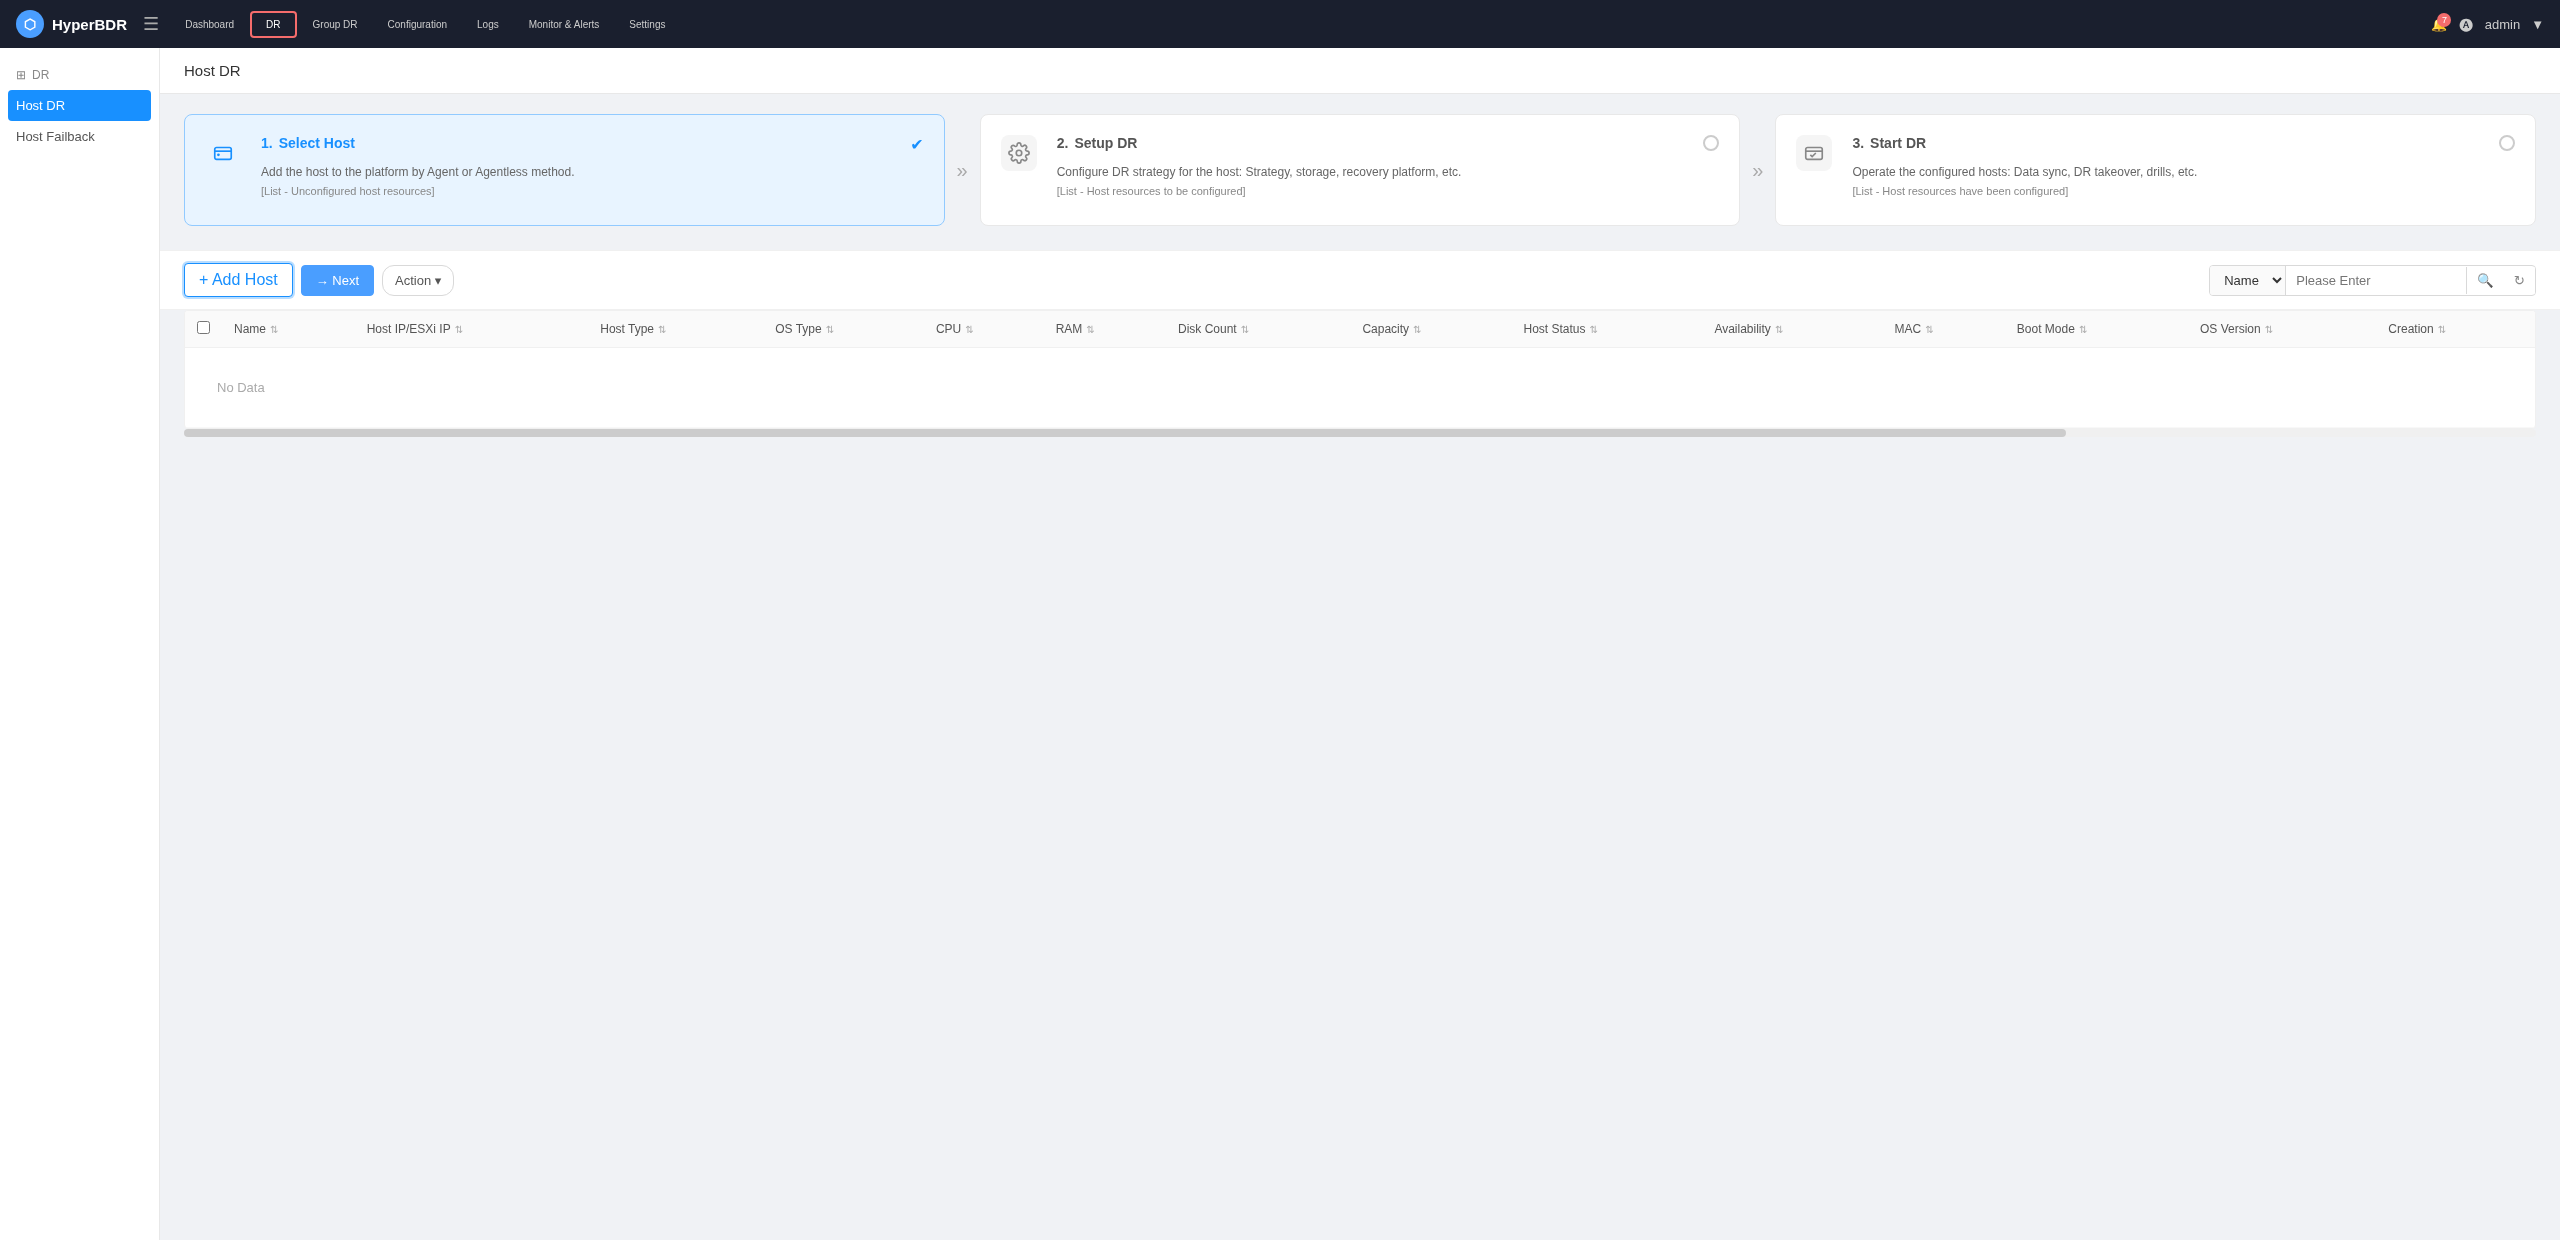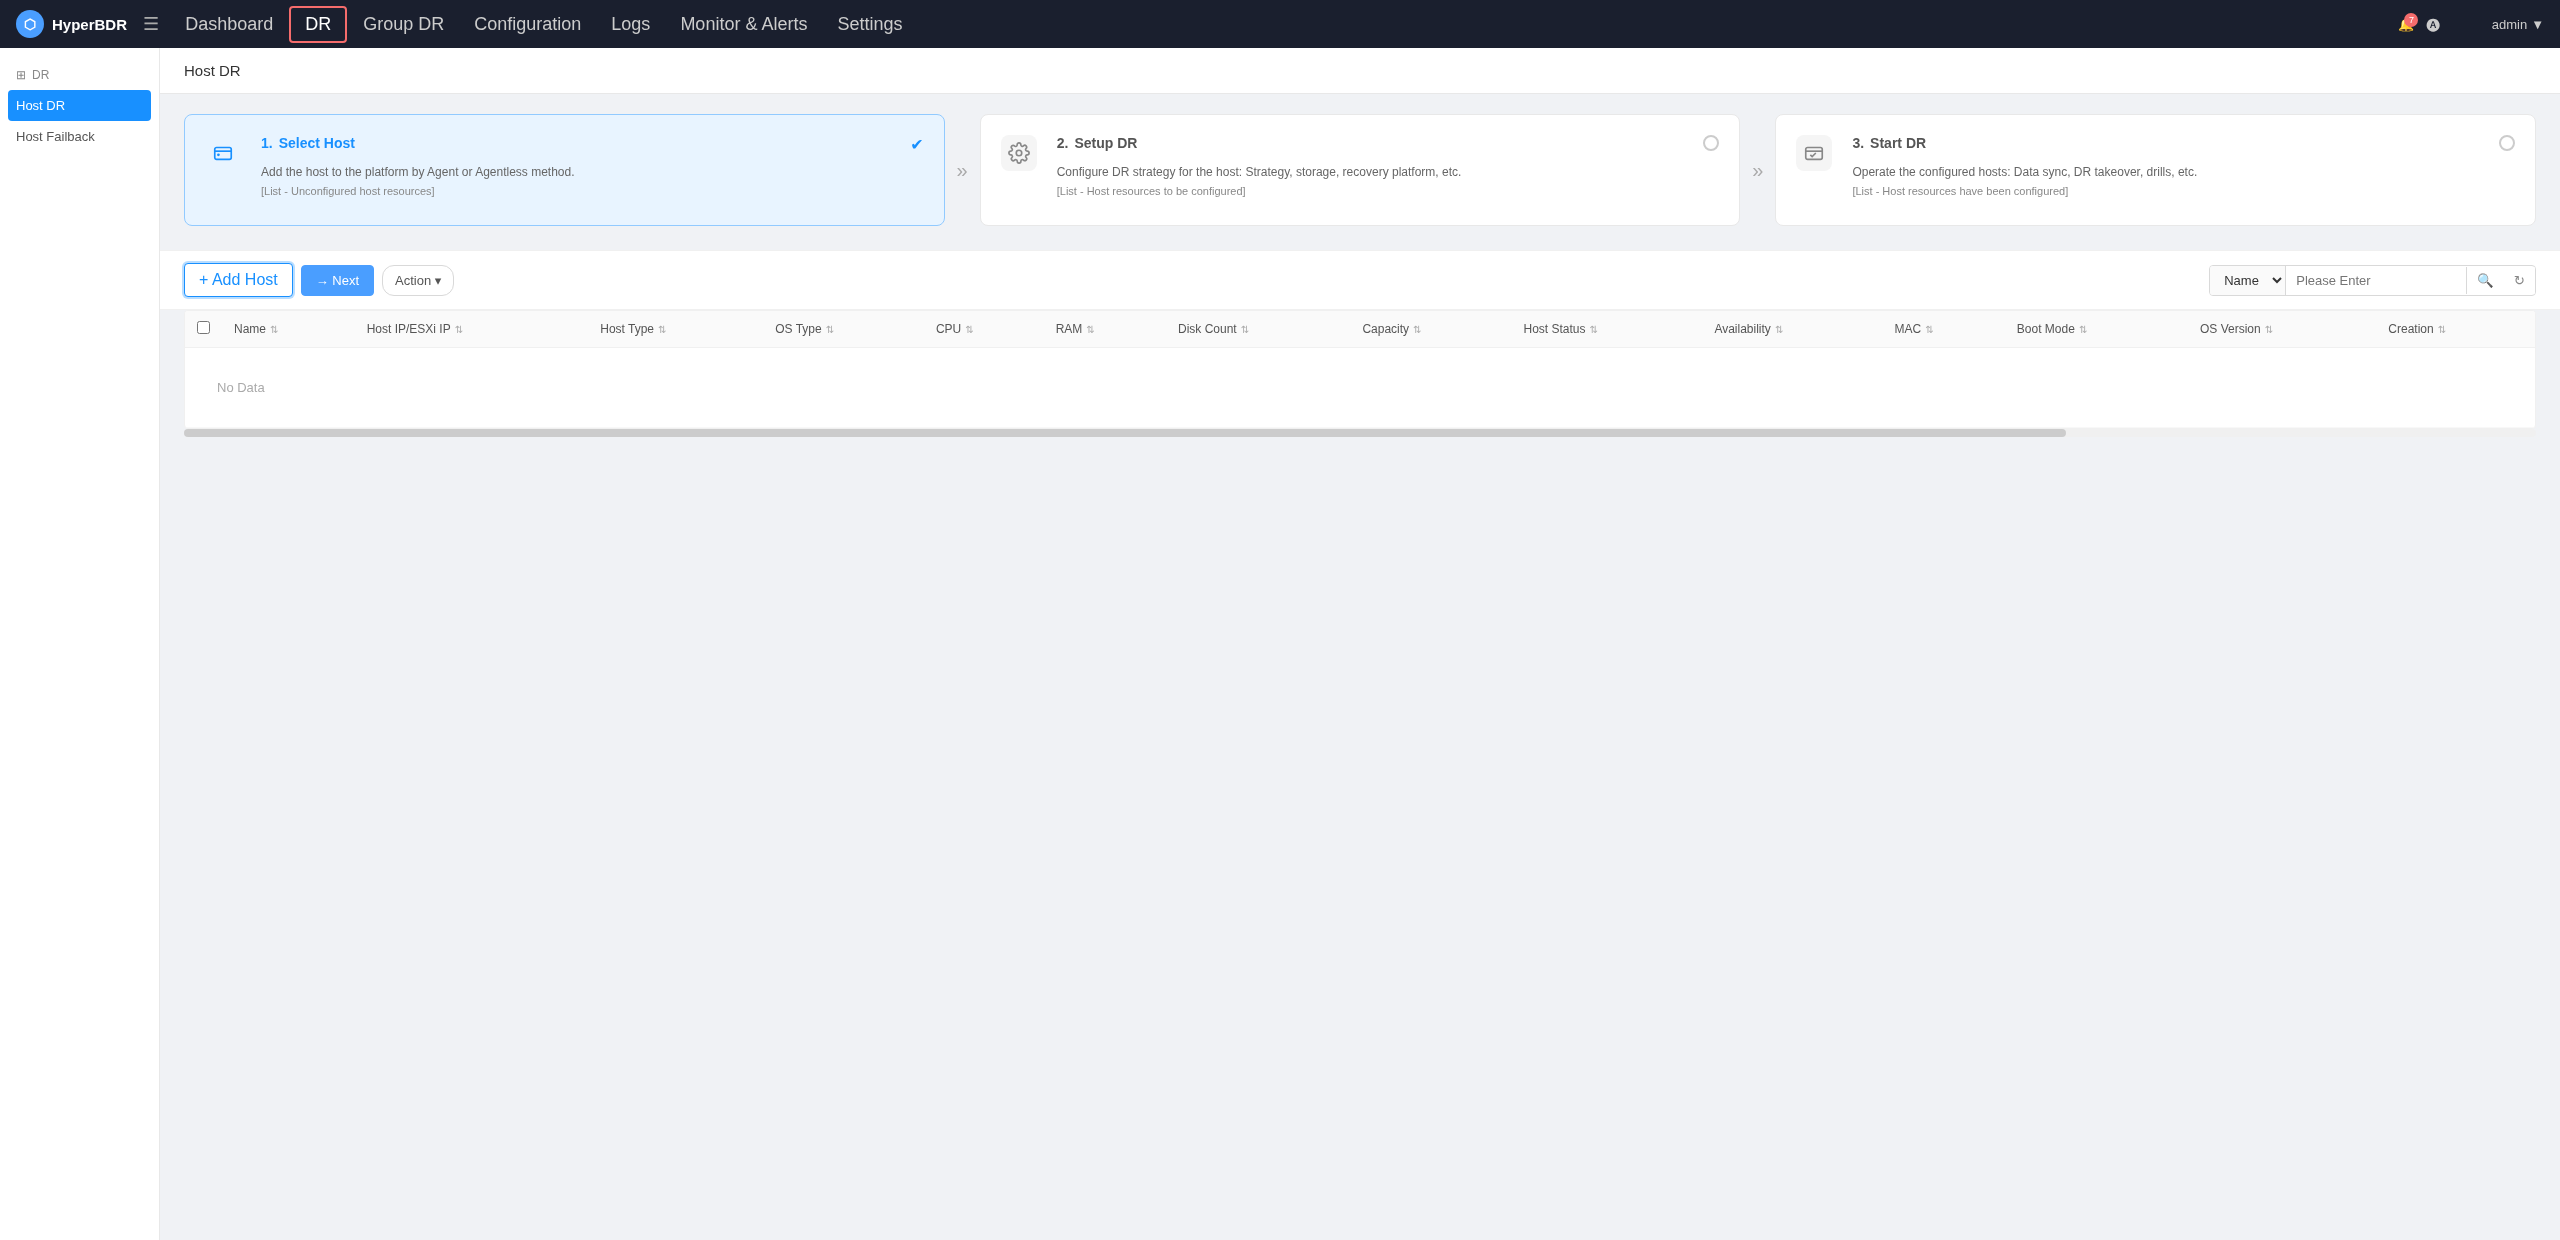--- a/index.html
+++ b/index.html
@@ -17,29 +17,29 @@
     }
     .topnav-brand {
       display: flex; align-items: center; gap: 8px; color: #fff; font-weight: 600; font-size: 15px; margin-right: 16px;
     }
     .topnav-brand-icon {
       width: 28px; height: 28px; background: #4a9eff; border-radius: 50%; display: flex; align-items: center; justify-content: center; color: #fff; font-size: 14px;
     }
     .hamburger { color: #aaa; font-size: 18px; cursor: pointer; margin-right: 12px; }
     .nav-items { display: flex; align-items: center; gap: 2px; flex: 1; }
     .nav-item {
-      padding: 6px 14px; color: #ccc; cursor: pointer; border-radius: 4px; font-size: 18px; white-space: nowrap;
+      padding: 6px 14px; color: #ccc; cursor: pointer; border-radius: 4px; font-size: 10px; white-space: nowrap;
     }
     .nav-item.active {
       color: #fff; border: 2px solid #f56c6c; border-radius: 4px;
     }
     .nav-right { display: flex; align-items: center; gap: 12px; color: #ccc; margin-left: auto; }
     .nav-bell { position: relative; cursor: pointer; }
     .nav-bell-badge { position: absolute; top: -4px; right: -4px; background: #f56c6c; color: #fff; border-radius: 50%; width: 14px; height: 14px; font-size: 9px; display: flex; align-items: center; justify-content: center; }
-    .nav-user { display: flex; align-items: flex-start; gap: 4px; cursor: pointer; color: #ccc; font-size: 13px; margin-left: 40px; }
+    .nav-user { display: flex; align-items: flex-start; gap: 11px; cursor: pointer; color: #ccc; font-size: 13px; }
 
     
     .layout { display: flex; height: calc(100vh - 48px); }
 
     
     .sidebar { width: 160px; background: #fff; border-right: 1px solid #e8e8e8; padding: 12px 0; }
     .sidebar-section-title { padding: 8px 16px; font-size: 12px; color: #888; display: flex; align-items: center; gap: 6px; }
     .sidebar-item { padding: 8px 16px; cursor: pointer; color: #555; font-size: 13px; border-radius: 0; }
     .sidebar-item.active { background: #1890ff; color: #fff; border-radius: 4px; margin: 0 8px; padding: 8px 8px; }
 

